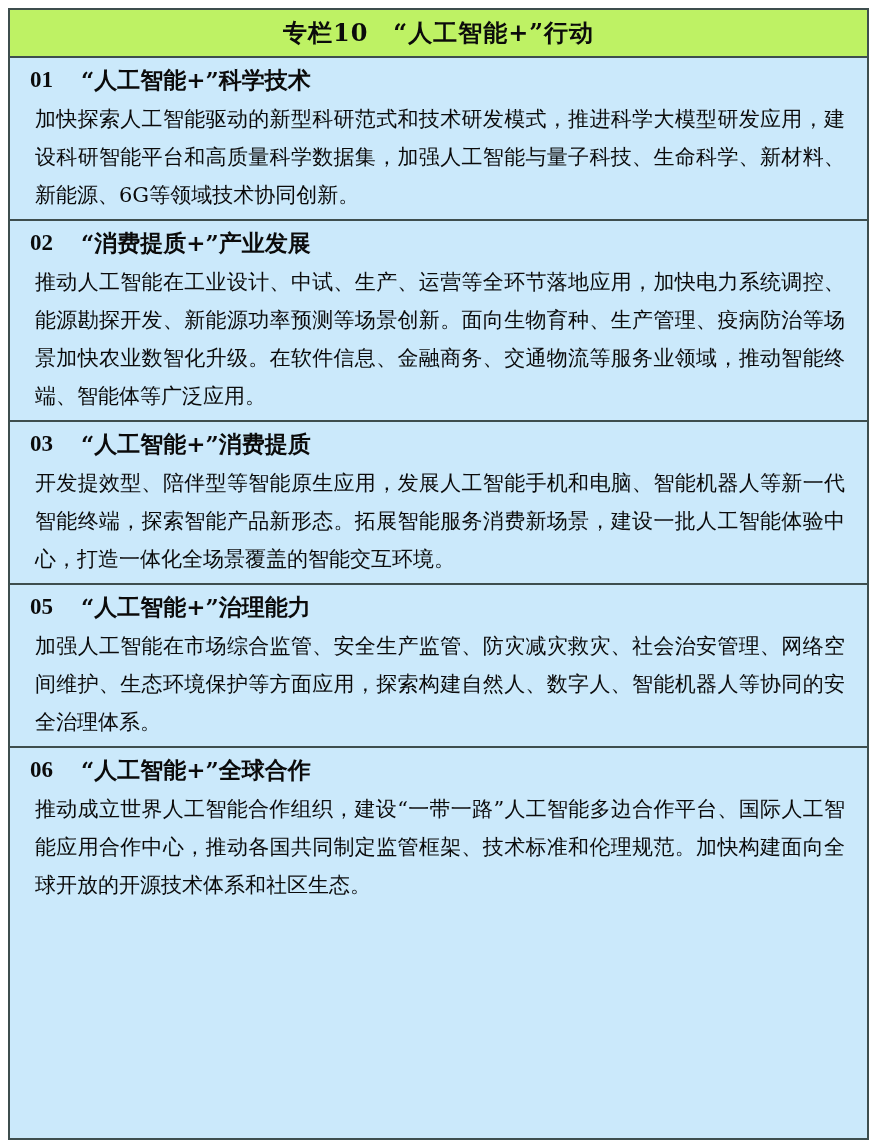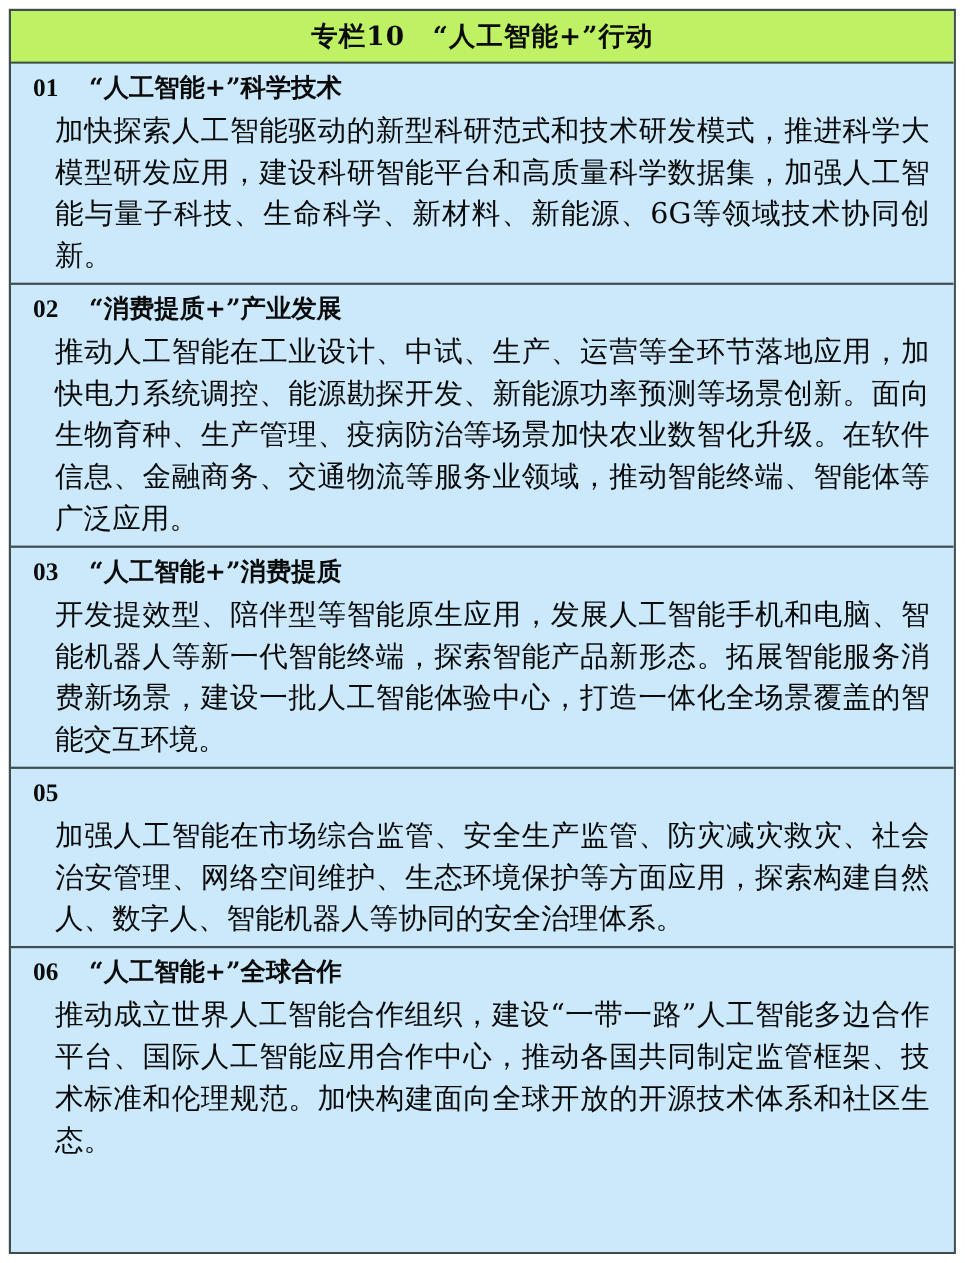--- a/index.html
+++ b/index.html
@@ -53,22 +53,22 @@
     font-weight: bold;
     font-size: 23px;
     line-height: 34px;
     padding: 3px 0;
   }
   .sec-num {
     font-family: "Liberation Serif", "DejaVu Serif", serif;
     flex: 0 0 auto;
   }
   .sec-body {
-    margin-left: 20px;
-    font-size: 26px;
+    margin-left: 5px;
+    font-size: 21px;
     line-height: 38px;
     text-align: justify;
     text-justify: inter-ideograph;
   }
 </style>
 </head>
 <body>
 
 <div class="panel">
   <div class="panel-header">
@@ -97,20 +97,21 @@
         <span class="sec-num">03</span>
         <span class="sec-title">“人工智能+”消费提质</span>
       </div>
       <div class="sec-body">开发提效型、陪伴型等智能原生应用，发展人工智能手机和电脑、智能机器人等新一代智能终端，探索智能产品新形态。拓展智能服务消费新场景，建设一批人工智能体验中心，打造一体化全场景覆盖的智能交互环境。</div>
     </div>
 
 
     <div class="section">
       <div class="sec-head">
         <span class="sec-num">05</span>
+        <span class="sec-title">“人工智能+”治理能力</span>
       </div>
       <div class="sec-body">加强人工智能在市场综合监管、安全生产监管、防灾减灾救灾、社会治安管理、网络空间维护、生态环境保护等方面应用，探索构建自然人、数字人、智能机器人等协同的安全治理体系。</div>
     </div>
 
     <div class="section">
       <div class="sec-head">
         <span class="sec-num">06</span>
         <span class="sec-title">“人工智能+”全球合作</span>
       </div>
       <div class="sec-body">推动成立世界人工智能合作组织，建设“一带一路”人工智能多边合作平台、国际人工智能应用合作中心，推动各国共同制定监管框架、技术标准和伦理规范。加快构建面向全球开放的开源技术体系和社区生态。</div>

